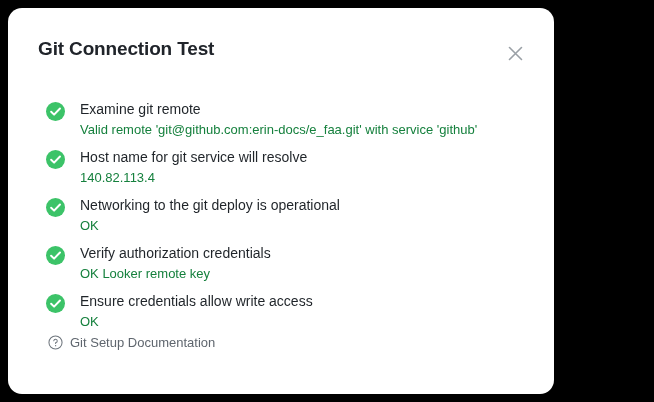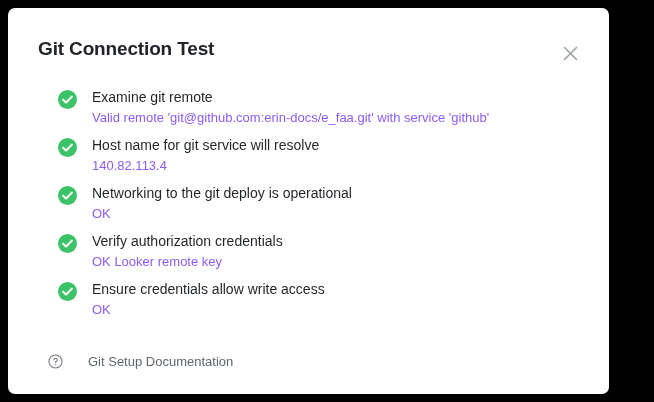--- a/index.html
+++ b/index.html
@@ -21,24 +21,24 @@
     top: 0;
     width: 654px;
     height: 402px;
     background: #000000;
   }
 
   .dialog {
     position: absolute;
     left: 8px;
     top: 8px;
-    width: 601px;
+    width: 546px;
     height: 386px;
     background: #ffffff;
-    border-radius: 7px;
+    border-radius: 14px;
     box-sizing: border-box;
     overflow: hidden;
   }
 
   
   .dialog-header {
     position: absolute;
     left: 0;
     top: 0;
     width: 100%;
@@ -68,23 +68,22 @@
     background: transparent;
     padding: 0;
     border-radius: 3px;
   }
   .close-button svg { display: block; }
 
   
   .check-list {
     position: absolute;
     left: 0;
-    top: 80px;
+    top: 92px;
     width: 100%;
-    padding-left: 12px;
   }
   .check-row {
     position: relative;
     height: 48px;
     padding-left: 38px;
     box-sizing: border-box;
   }
   .status-icon {
     position: absolute;
     left: 38px;
@@ -104,41 +103,41 @@
     line-height: 18px;
     color: #1f2429;
     white-space: nowrap;
     overflow: hidden;
     text-overflow: ellipsis;
   }
   .check-detail {
     margin-top: 3px;
     font-size: 13px;
     line-height: 17px;
-    color: #8b5cf6;
+    color: #15803d;
     white-space: nowrap;
     overflow: hidden;
     text-overflow: ellipsis;
   }
 
   
   .dialog-footer {
     position: absolute;
     left: 0;
     bottom: 0;
     width: 100%;
     height: 62px;
   }
   .doc-link {
     position: absolute;
     left: 40px;
-    bottom: 25px;
+    bottom: 44px;
     display: flex;
     align-items: center;
-    gap: 25px;
+    gap: 7px;
     text-decoration: none;
     cursor: pointer;
   }
   .help-icon {
     width: 15px;
     height: 15px;
     flex: 0 0 auto;
   }
   .help-icon svg { display: block; }
   .doc-link-label {

